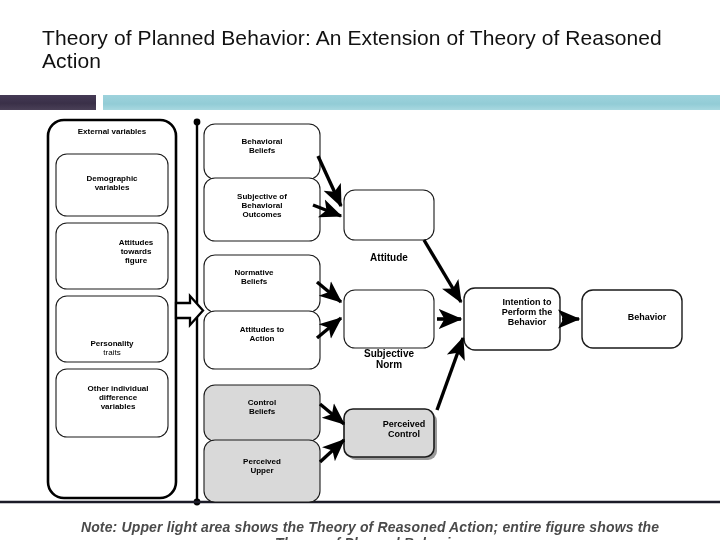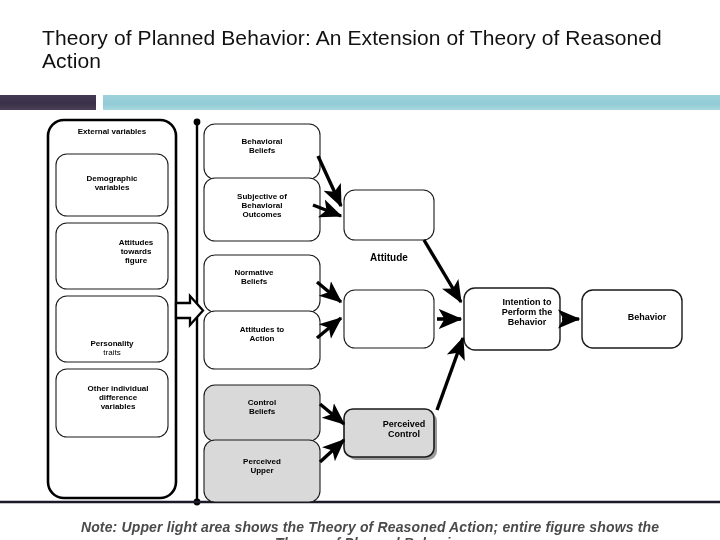--- a/index.html
+++ b/index.html
@@ -225,20 +225,24 @@
     <span>Beliefs</span>
   </div>
 
   <div class="node-label lbl-sm" style="left:204px; top:348px; width:116px;">
     <span>Perceived</span><br>
     <span>Upper</span>
   </div>
 
   <div class="node-label lbl-lg" style="left:344px; top:98px; width:90px;">Attitude</div>
 
+  <div class="node-label lbl-lg" style="left:344px; top:194px; width:90px;">
+    <span>Subjective</span><br>
+    <span>Norm</span>
+  </div>
 
   <div class="node-label lbl-md" style="left:344px; top:309px; width:90px;">
     <span>Perceived</span><br>
     <span>Control</span>
   </div>
 
   <div class="node-label lbl-md" style="left:464px; top:187px; width:96px;">
     <span>Intention to</span><br>
     <span>Perform the</span><br>
     <span>Behavior</span>

